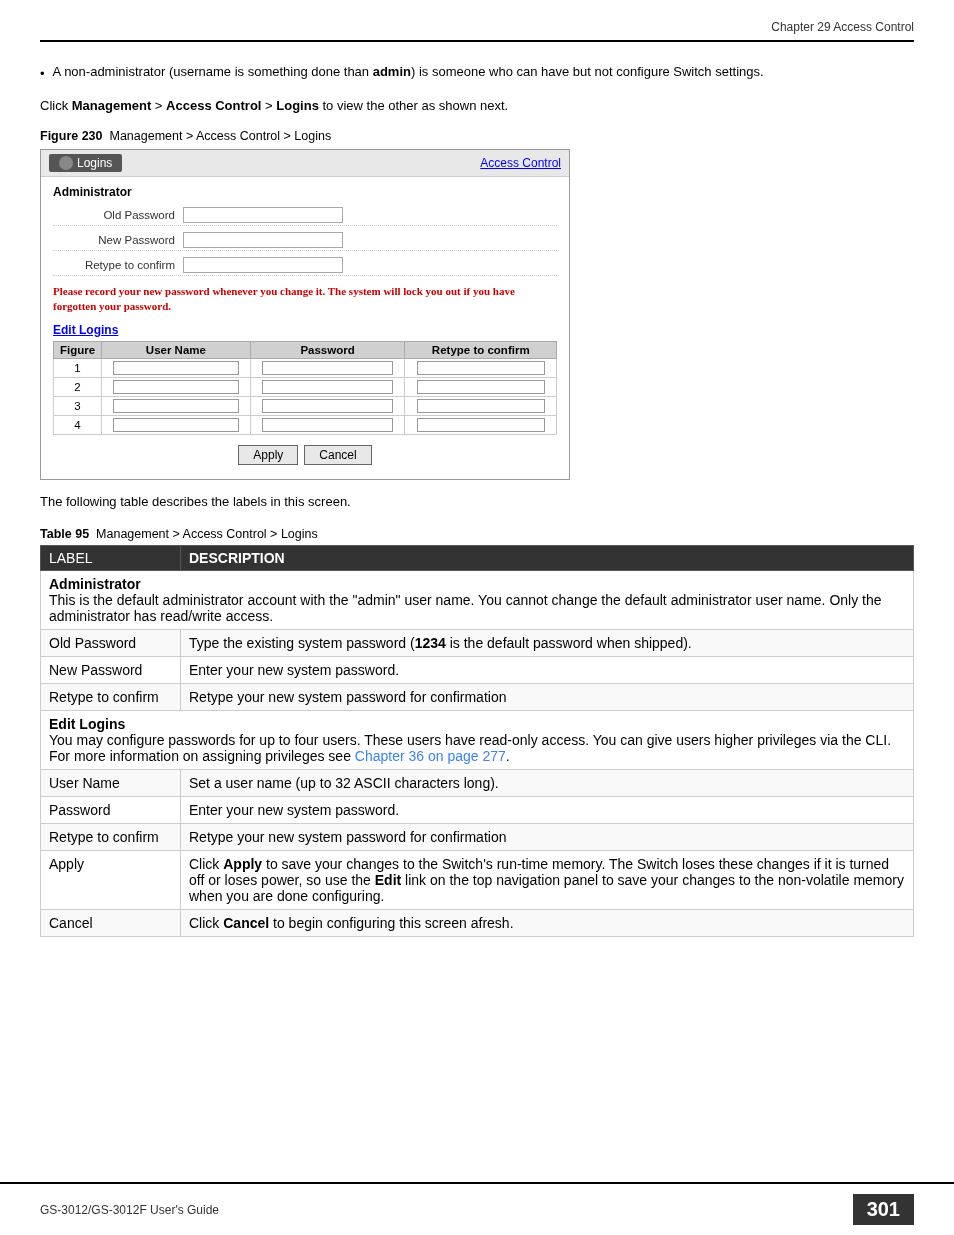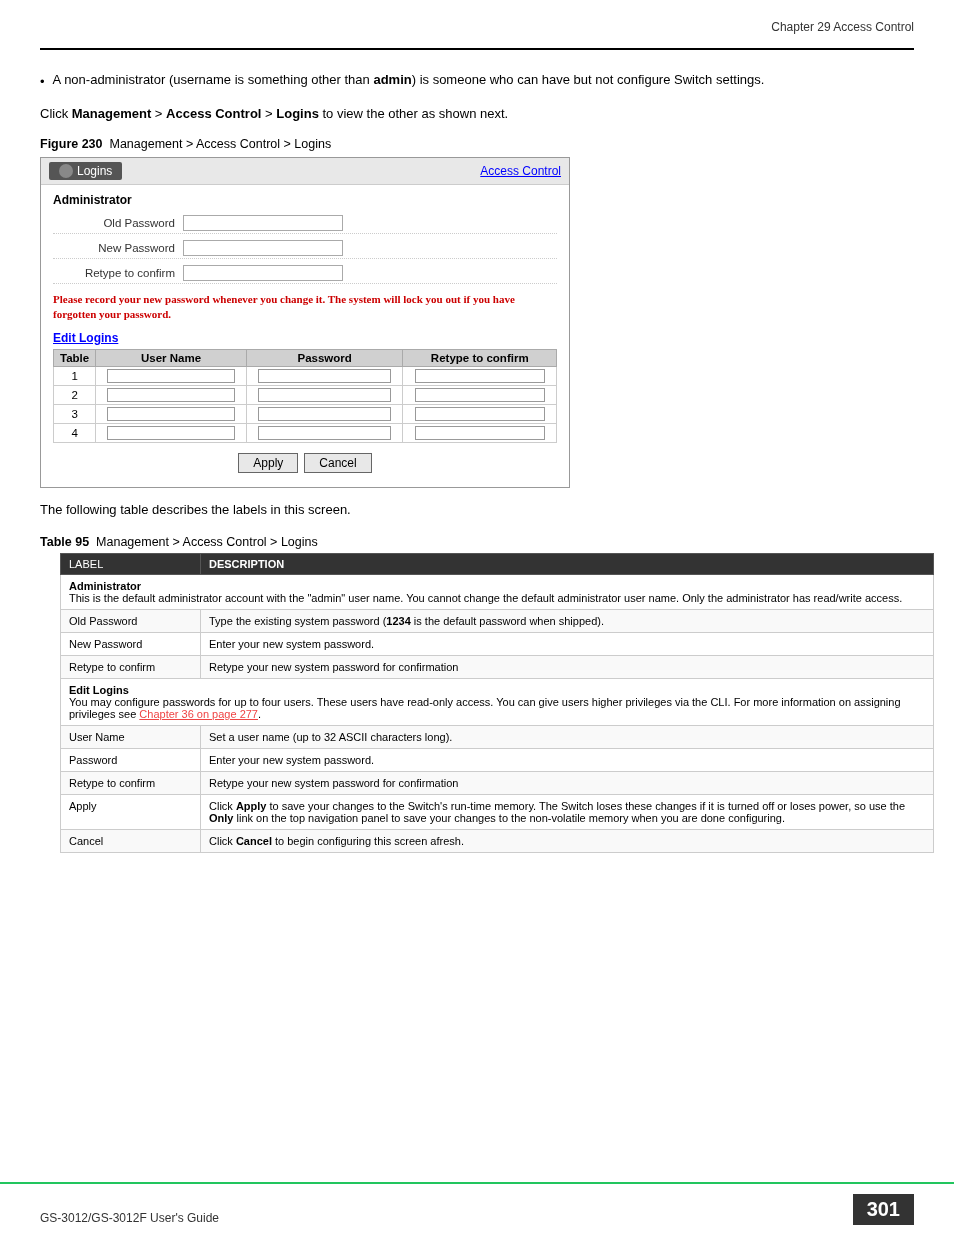--- a/index.html
+++ b/index.html
@@ -16,21 +16,21 @@
     .page-container {
       padding: 20px 40px 60px 40px;
     }
 
     
     .page-header {
       text-align: right;
       font-size: 12px;
       color: #333;
       border-bottom: 2px solid #000;
-      padding-bottom: 14px;
+      padding-bottom: 6px;
       margin-bottom: 20px;
     }
 
     
     .body-text {
       font-size: 13px;
       line-height: 1.5;
       margin-bottom: 12px;
     }
     .body-text .bullet {
@@ -192,22 +192,21 @@
       margin: 14px 0 4px 0;
     }
     .table-label strong {
       font-weight: bold;
       margin-top: 20px;
     }
 
     .desc-table {
       width: 100%;
       border-collapse: collapse;
-      font-size: 11px;
-      margin-left: 20px;
+      font-size: 14px;
     }
 
     .desc-table th {
       background: #333;
       color: #fff;
       padding: 4px 8px;
       text-align: left;
       font-weight: bold;
       border: 1px solid #555;
     }
@@ -225,35 +224,34 @@
     .desc-table .label-col {
       width: 140px;
       font-weight: normal;
     }
 
     .full-row td {
       background: #fff !important;
     }
 
     .link-blue {
-      color: #ef4444;
-      text-decoration: underline;
+      color: #3b82f6;
     }
 
     
     .page-footer {
       position: absolute;
       bottom: 0;
       left: 0;
       right: 0;
       display: flex;
       justify-content: space-between;
-      align-items: flex-end;
+      align-items: center;
       padding: 10px 40px;
-      border-top: 2px solid #22c55e;
+      border-top: 2px solid #000000;
     }
 
     .footer-text {
       font-size: 12px;
       color: #333;
     }
 
     .page-number-box {
       background: #333;
       color: #fff;
@@ -276,21 +274,21 @@
 <div class="page-container">
 
   <div class="page-header">
     <span>Chapter 29 Access Control</span>
   </div>
 
   <div class="body-text">
     <div class="bullet">
       <span class="bullet-dot">•</span>
       <span>
-        <span>A non-administrator (username is something other than </span><strong>admin</strong><span>) is someone who can have but not configure Switch settings.</span>
+        <span>A non-administrator (username is something done than </span><strong>admin</strong><span>) is someone who can have but not configure Switch settings.</span>
       </span>
     </div>
   </div>
 
   <p class="body-text click-text">
     <span>Click </span><strong>Management</strong><span> &gt; </span><strong>Access Control</strong><span> &gt; </span><strong>Logins</strong><span> to view the other as shown next.</span>
   </p>
 
   <p class="figure-label">
     <strong>Figure 230</strong>&nbsp;&nbsp;<span>Management &gt; Access Control &gt; Logins</span>
@@ -320,21 +318,21 @@
         <div class="mockup-form-input"></div>
       </div>
 
       <div class="mockup-warning">Please record your new password whenever you change it. The system will lock you out if you have forgotten your password.</div>
 
       <div class="mockup-edit-logins-title">Edit Logins</div>
 
       <table class="mockup-table">
         <thead>
           <tr>
-            <th>Table</th>
+            <th>Figure</th>
             <th>User Name</th>
             <th>Password</th>
             <th>Retype to confirm</th>
           </tr>
         </thead>
         <tbody>
           <tr>
             <td>1</td>
             <td><input type="text" style=""></td>
             <td><input type="password" style=""></td>
@@ -422,21 +420,21 @@
         <td>Enter your new system password.</td>
       </tr>
 
       <tr>
         <td class="label-col">Retype to confirm</td>
         <td>Retype your new system password for confirmation</td>
       </tr>
 
       <tr>
         <td class="label-col">Apply</td>
-        <td>Click <strong>Apply</strong> to save your changes to the Switch's run-time memory. The Switch loses these changes if it is turned off or loses power, so use the <strong>Only</strong> link on the top navigation panel to save your changes to the non-volatile memory when you are done configuring.</td>
+        <td>Click <strong>Apply</strong> to save your changes to the Switch's run-time memory. The Switch loses these changes if it is turned off or loses power, so use the <strong>Edit</strong> link on the top navigation panel to save your changes to the non-volatile memory when you are done configuring.</td>
       </tr>
 
       <tr>
         <td class="label-col">Cancel</td>
         <td>Click <strong>Cancel</strong> to begin configuring this screen afresh.</td>
       </tr>
     </tbody>
   </table>
 
 </div>

